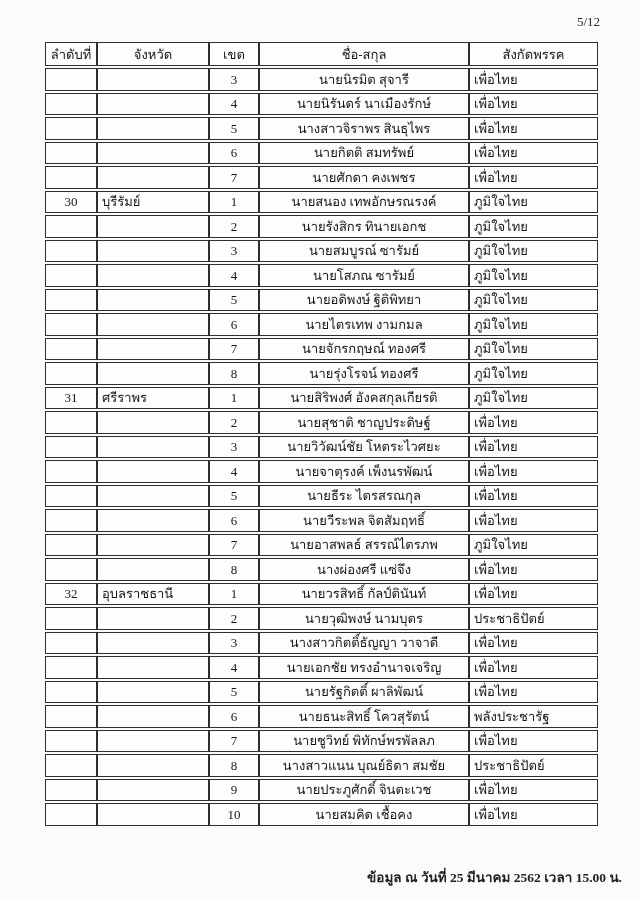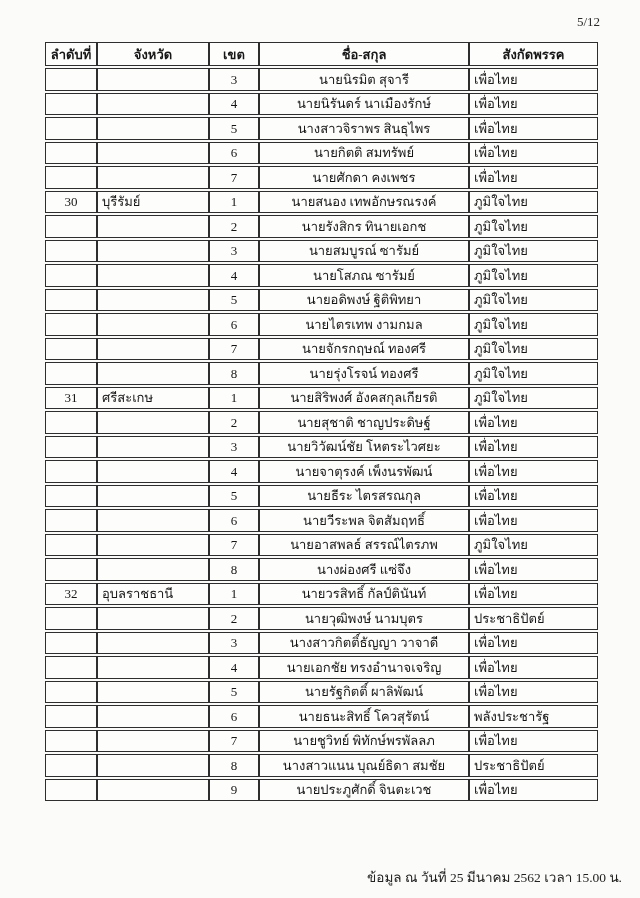--- a/index.html
+++ b/index.html
@@ -40,41 +40,41 @@
     font-weight: normal;
     font-size: 13px;
     line-height: 1;
     padding: 0 4px;
     height: 20.5px;
     overflow: hidden;
     white-space: nowrap;
     background: #fdfdfc;
   }
   table.candidates th {
-    font-weight: bold;
+    font-weight: normal;
     text-align: center;
     height: 22px;
     font-size: 13px;
   }
   col.c-no    { width: 52px; }
   col.c-prov  { width: 112px; }
   col.c-dist  { width: 50px; }
   col.c-name  { width: 210px; }
   col.c-party { width: 129px; }
   td.c-no    { text-align: center; }
   td.c-prov  { text-align: left; padding-left: 7px; }
   td.c-dist  { text-align: center; }
   td.c-name  { text-align: center; padding-left: 6px; }
   td.c-party { text-align: left; padding-left: 5px; margin-left: 40px; }
   .footer-note {
     position: absolute;
     top: 866px;
     right: 18px;
     font-size: 13.5px;
-    font-weight: normal;
+    font-weight: bold;
     color: #222222;
   }
 </style>
 </head>
 <body>
 
 <div class="page">
 
   <div class="page-number">5/12</div>
 
@@ -195,21 +195,21 @@
     <tr>
       <td class="c-no"></td>
       <td class="c-prov"></td>
       <td class="c-dist">8</td>
       <td class="c-name">นายรุ่งโรจน์ ทองศรี</td>
       <td class="c-party">ภูมิใจไทย</td>
     </tr>
 
     <tr>
       <td class="c-no">31</td>
-      <td class="c-prov">ศรีสะเกษ</td>
+      <td class="c-prov">ศรีราพร</td>
       <td class="c-dist">1</td>
       <td class="c-name">นายสิริพงศ์ อังคสกุลเกียรติ</td>
       <td class="c-party">ภูมิใจไทย</td>
     </tr>
 
     <tr>
       <td class="c-no"></td>
       <td class="c-prov"></td>
       <td class="c-dist">2</td>
       <td class="c-name">นายสุชาติ ชาญประดิษฐ์</td>
@@ -329,18 +329,25 @@
     </tr>
 
     <tr>
       <td class="c-no"></td>
       <td class="c-prov"></td>
       <td class="c-dist">9</td>
       <td class="c-name">นายประภูศักดิ์ จินตะเวช</td>
       <td class="c-party">เพื่อไทย</td>
     </tr>
 
+    <tr>
+      <td class="c-no"></td>
+      <td class="c-prov"></td>
+      <td class="c-dist">10</td>
+      <td class="c-name">นายสมคิด เชื้อคง</td>
+      <td class="c-party">เพื่อไทย</td>
+    </tr>
   </tbody>
   </table>
 
   <div class="footer-note">ข้อมูล ณ วันที่ 25 มีนาคม 2562 เวลา 15.00 น.</div>
 
 </div>
 
 </body></html>

